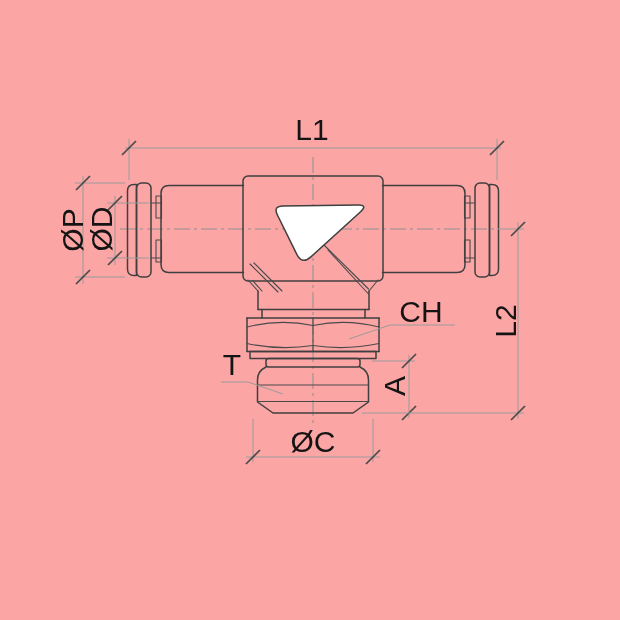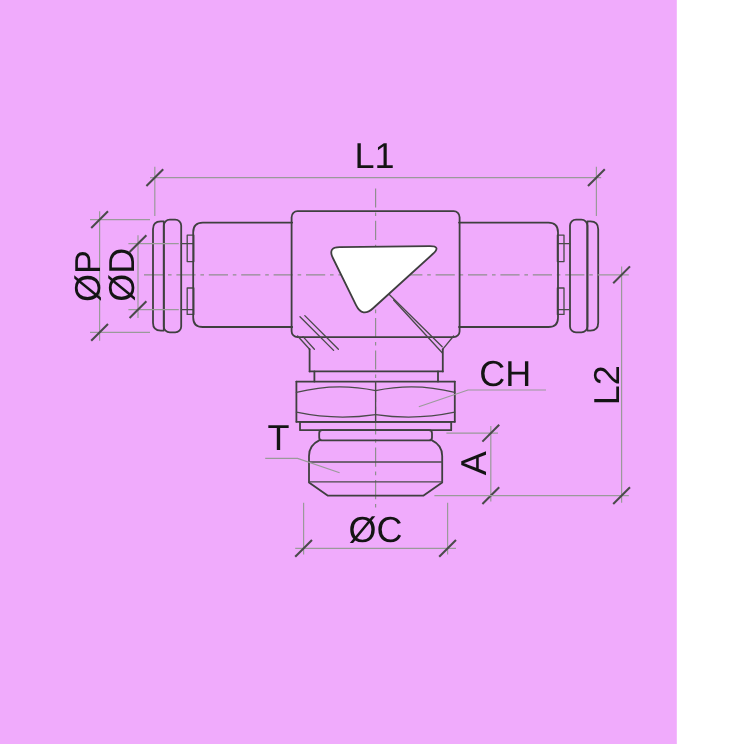--- a/index.html
+++ b/index.html
@@ -1,19 +1,19 @@
 <!DOCTYPE html>
 <html><head>
 <meta charset="utf-8">
 <style>
   html,body{margin:0;padding:0;background:#ffffff;}
   .canvas{
     position:relative;
-    width:564px;height:620px;
-    background:#f0abfc;
+    width:620px;height:620px;
+    background:#fca5a5;
     overflow:hidden;
   }
   svg{display:block;}
   
   .obj{fill:none;stroke:#3f3f3f;stroke-width:1.5;stroke-linejoin:round;stroke-linecap:round;}
   .obj2{fill:none;stroke:#4a4a4a;stroke-width:1.1;stroke-linejoin:round;stroke-linecap:round;}
   .objfill{fill:#ffffff;stroke:#3f3f3f;stroke-width:1.5;stroke-linejoin:round;}
   
   .dim{fill:none;stroke:#9a9a9a;stroke-width:1;}
   

